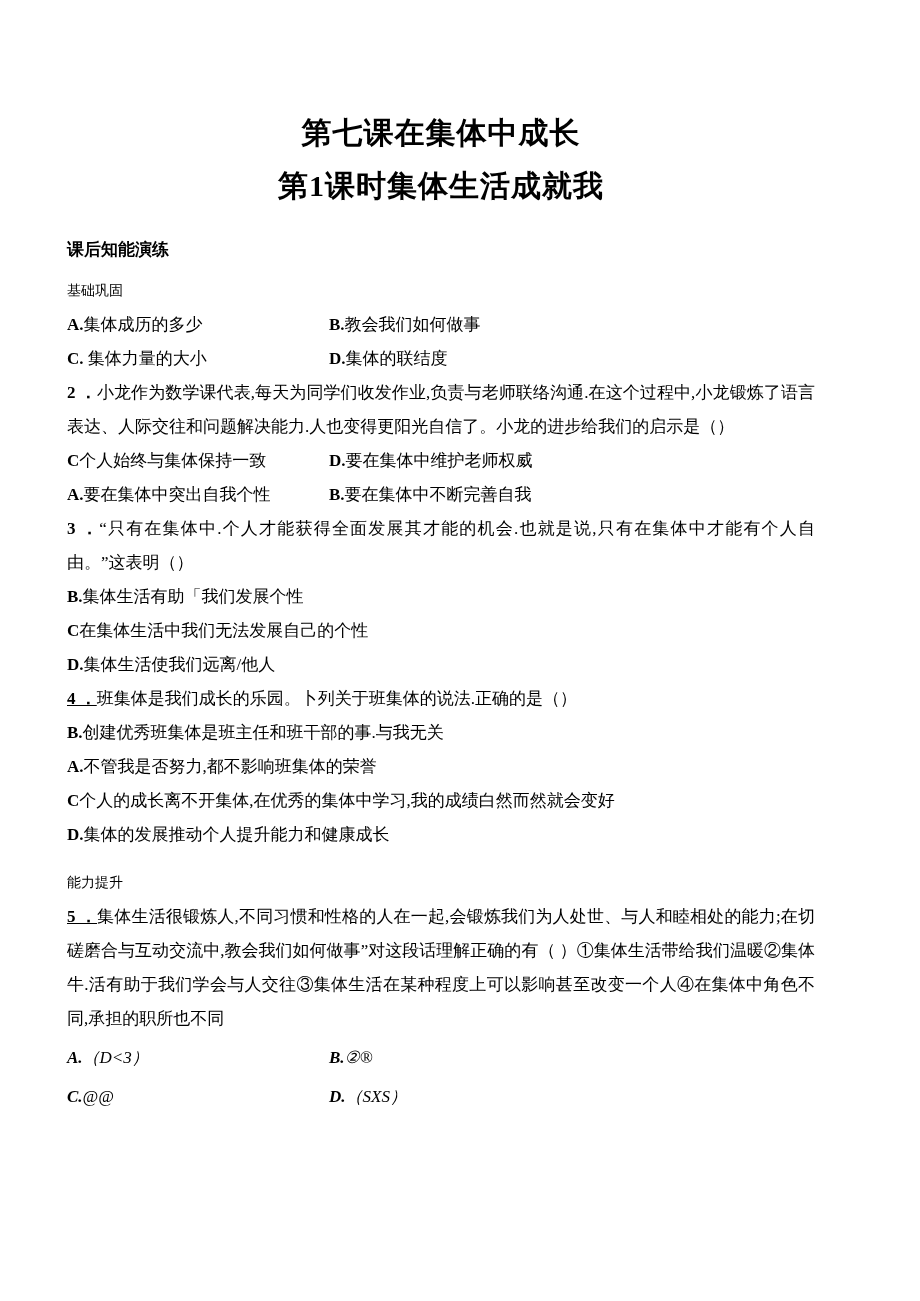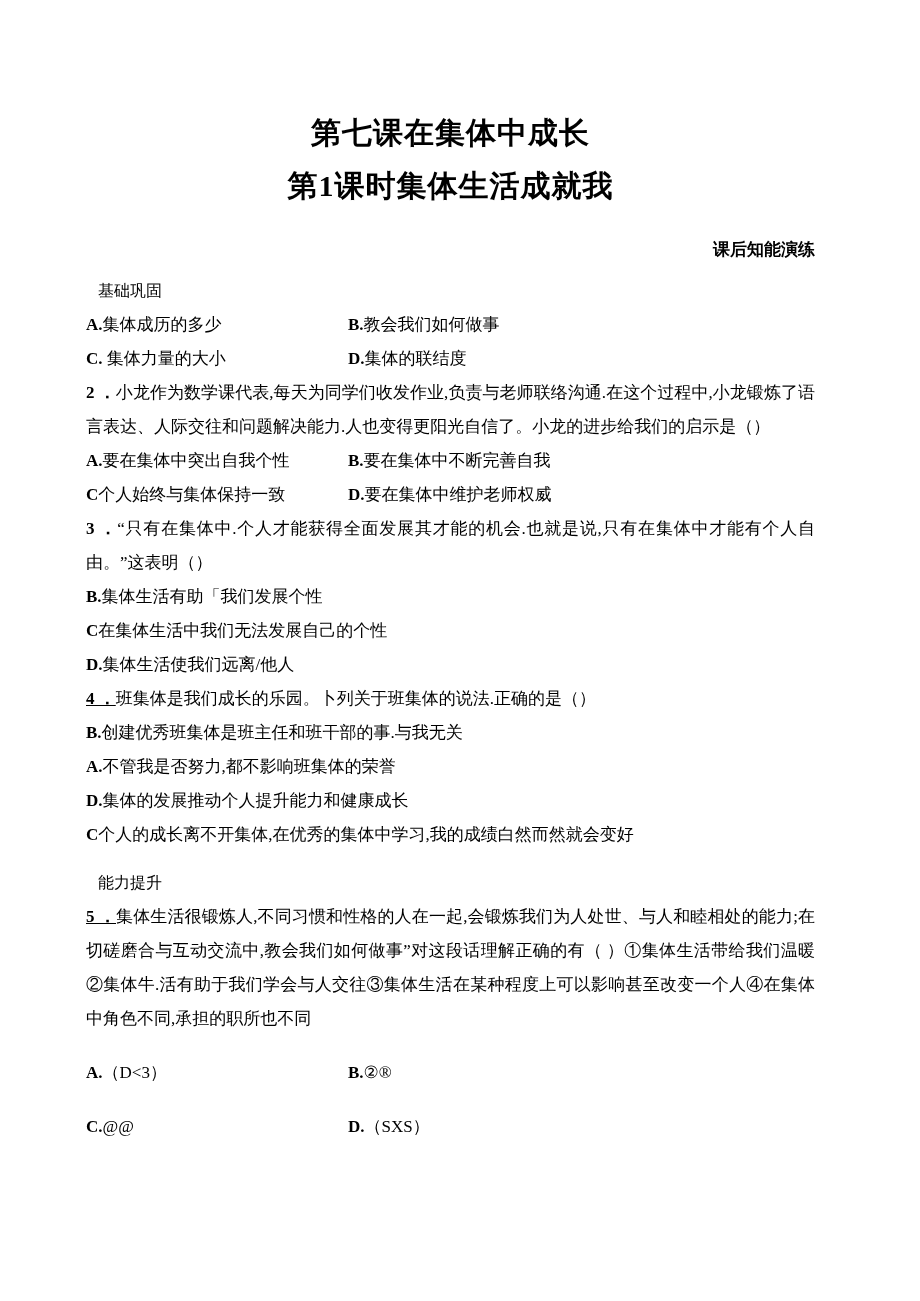--- a/index.html
+++ b/index.html
@@ -6,82 +6,81 @@
   html, body { background: #ffffff; }
   body {
     width: 920px; height: 1301px;
     font-family: "Liberation Serif", "DejaVu Serif", serif;
     color: #000000;
     overflow: hidden;
   }
   .page {
     width: 920px; height: 1301px;
     background: #ffffff;
-    padding: 106px 105px 0 86px;
+    padding: 106px 105px 0 67px;
   }
   .title {
     text-align: center;
     font-size: 30px;
     font-weight: bold;
     line-height: 53px;
     letter-spacing: 1px;
   }
   .subtitle {
-    text-align: right;
+    text-align: left;
     font-size: 17px;
     font-weight: bold;
     margin-top: 27px;
     line-height: 21px;
   }
   .section-label {
-    font-size: 16px;
+    font-size: 14px;
     line-height: 34px;
     margin-top: 14px;
-    margin-left: 12px;
   }
   p.line {
     font-size: 17px;
     line-height: 34px;
     text-align: justify;
   }
   .q-num { font-weight: bold; }
   .u { text-decoration: underline; }
   .opt-label { font-weight: bold; }
   .col1 { display: inline-block; width: 262px; }
-  .ans-row { margin-top: 20px; }
+  .ans-row { margin-top: 5px; font-style: italic; }
 </style>
 </head>
 <body>
 
 <div class="page">
 
   <div class="title">第七课在集体中成长</div>
   <div class="title">第1课时集体生活成就我</div>
 
   <div class="subtitle">课后知能演练</div>
 
   <div class="section-label">基础巩固</div>
 
   <p class="line"><span class="col1"><span class="opt-label">A.</span><span>集体成历的多少</span></span><span><span class="opt-label">B.</span><span>教会我们如何做事</span></span></p>
   <p class="line"><span class="col1"><span class="opt-label">C.</span><span> 集体力量的大小</span></span><span><span class="opt-label">D.</span><span>集体的联结度</span></span></p>
 
   <p class="line"><span class="q-num">2 ．</span><span>小龙作为数学课代表,每天为同学们收发作业,负责与老师联络沟通.在这个过程中,小龙锻炼了语言表达、人际交往和问题解决能力.人也变得更阳光自信了。小龙的进步给我们的启示是（）</span></p>
+  <p class="line"><span class="col1"><span class="opt-label">C</span><span>个人始终与集体保持一致</span></span><span><span class="opt-label">D.</span><span>要在集体中维护老师权威</span></span></p>
   <p class="line"><span class="col1"><span class="opt-label">A.</span><span>要在集体中突出自我个性</span></span><span><span class="opt-label">B.</span><span>要在集体中不断完善自我</span></span></p>
-  <p class="line"><span class="col1"><span class="opt-label">C</span><span>个人始终与集体保持一致</span></span><span><span class="opt-label">D.</span><span>要在集体中维护老师权威</span></span></p>
 
   <p class="line"><span class="q-num">3 ．</span><span>“只有在集体中.个人才能获得全面发展其才能的机会.也就是说,只有在集体中才能有个人自由。”这表明（）</span></p>
   <p class="line"><span class="opt-label">B.</span><span>集体生活有助「我们发展个性</span></p>
   <p class="line"><span class="opt-label">C</span><span>在集体生活中我们无法发展自己的个性</span></p>
   <p class="line"><span class="opt-label">D.</span><span>集体生活使我们远离/他人</span></p>
 
   <p class="line"><span class="q-num u">4 ．</span><span>班集体是我们成长的乐园。卜列关于班集体的说法.正确的是（）</span></p>
   <p class="line"><span class="opt-label">B.</span><span>创建优秀班集体是班主任和班干部的事.与我无关</span></p>
   <p class="line"><span class="opt-label">A.</span><span>不管我是否努力,都不影响班集体的荣誉</span></p>
+  <p class="line"><span class="opt-label">C</span><span>个人的成长离不开集体,在优秀的集体中学习,我的成绩白然而然就会变好</span></p>
   <p class="line"><span class="opt-label">D.</span><span>集体的发展推动个人提升能力和健康成长</span></p>
-  <p class="line"><span class="opt-label">C</span><span>个人的成长离不开集体,在优秀的集体中学习,我的成绩白然而然就会变好</span></p>
 
   <div class="section-label">能力提升</div>
 
   <p class="line"><span class="q-num u">5 ．</span><span>集体生活很锻炼人,不同习惯和性格的人在一起,会锻炼我们为人处世、与人和睦相处的能力;在切磋磨合与互动交流中,教会我们如何做事”对这段话理解正确的有（ ）①集体生活带给我们温暖②集体牛.活有助于我们学会与人交往③集体生活在某种程度上可以影响甚至改变一个人④在集体中角色不同,承担的职所也不同</span></p>
   <p class="line ans-row"><span class="col1"><span class="opt-label">A.</span><span>（D&lt;3）</span></span><span><span class="opt-label">B.</span><span>②®</span></span></p>
   <p class="line ans-row"><span class="col1"><span class="opt-label">C.</span><span>@@</span></span><span><span class="opt-label">D.</span><span>（SXS）</span></span></p>
 
 </div>
 
 </body></html>

